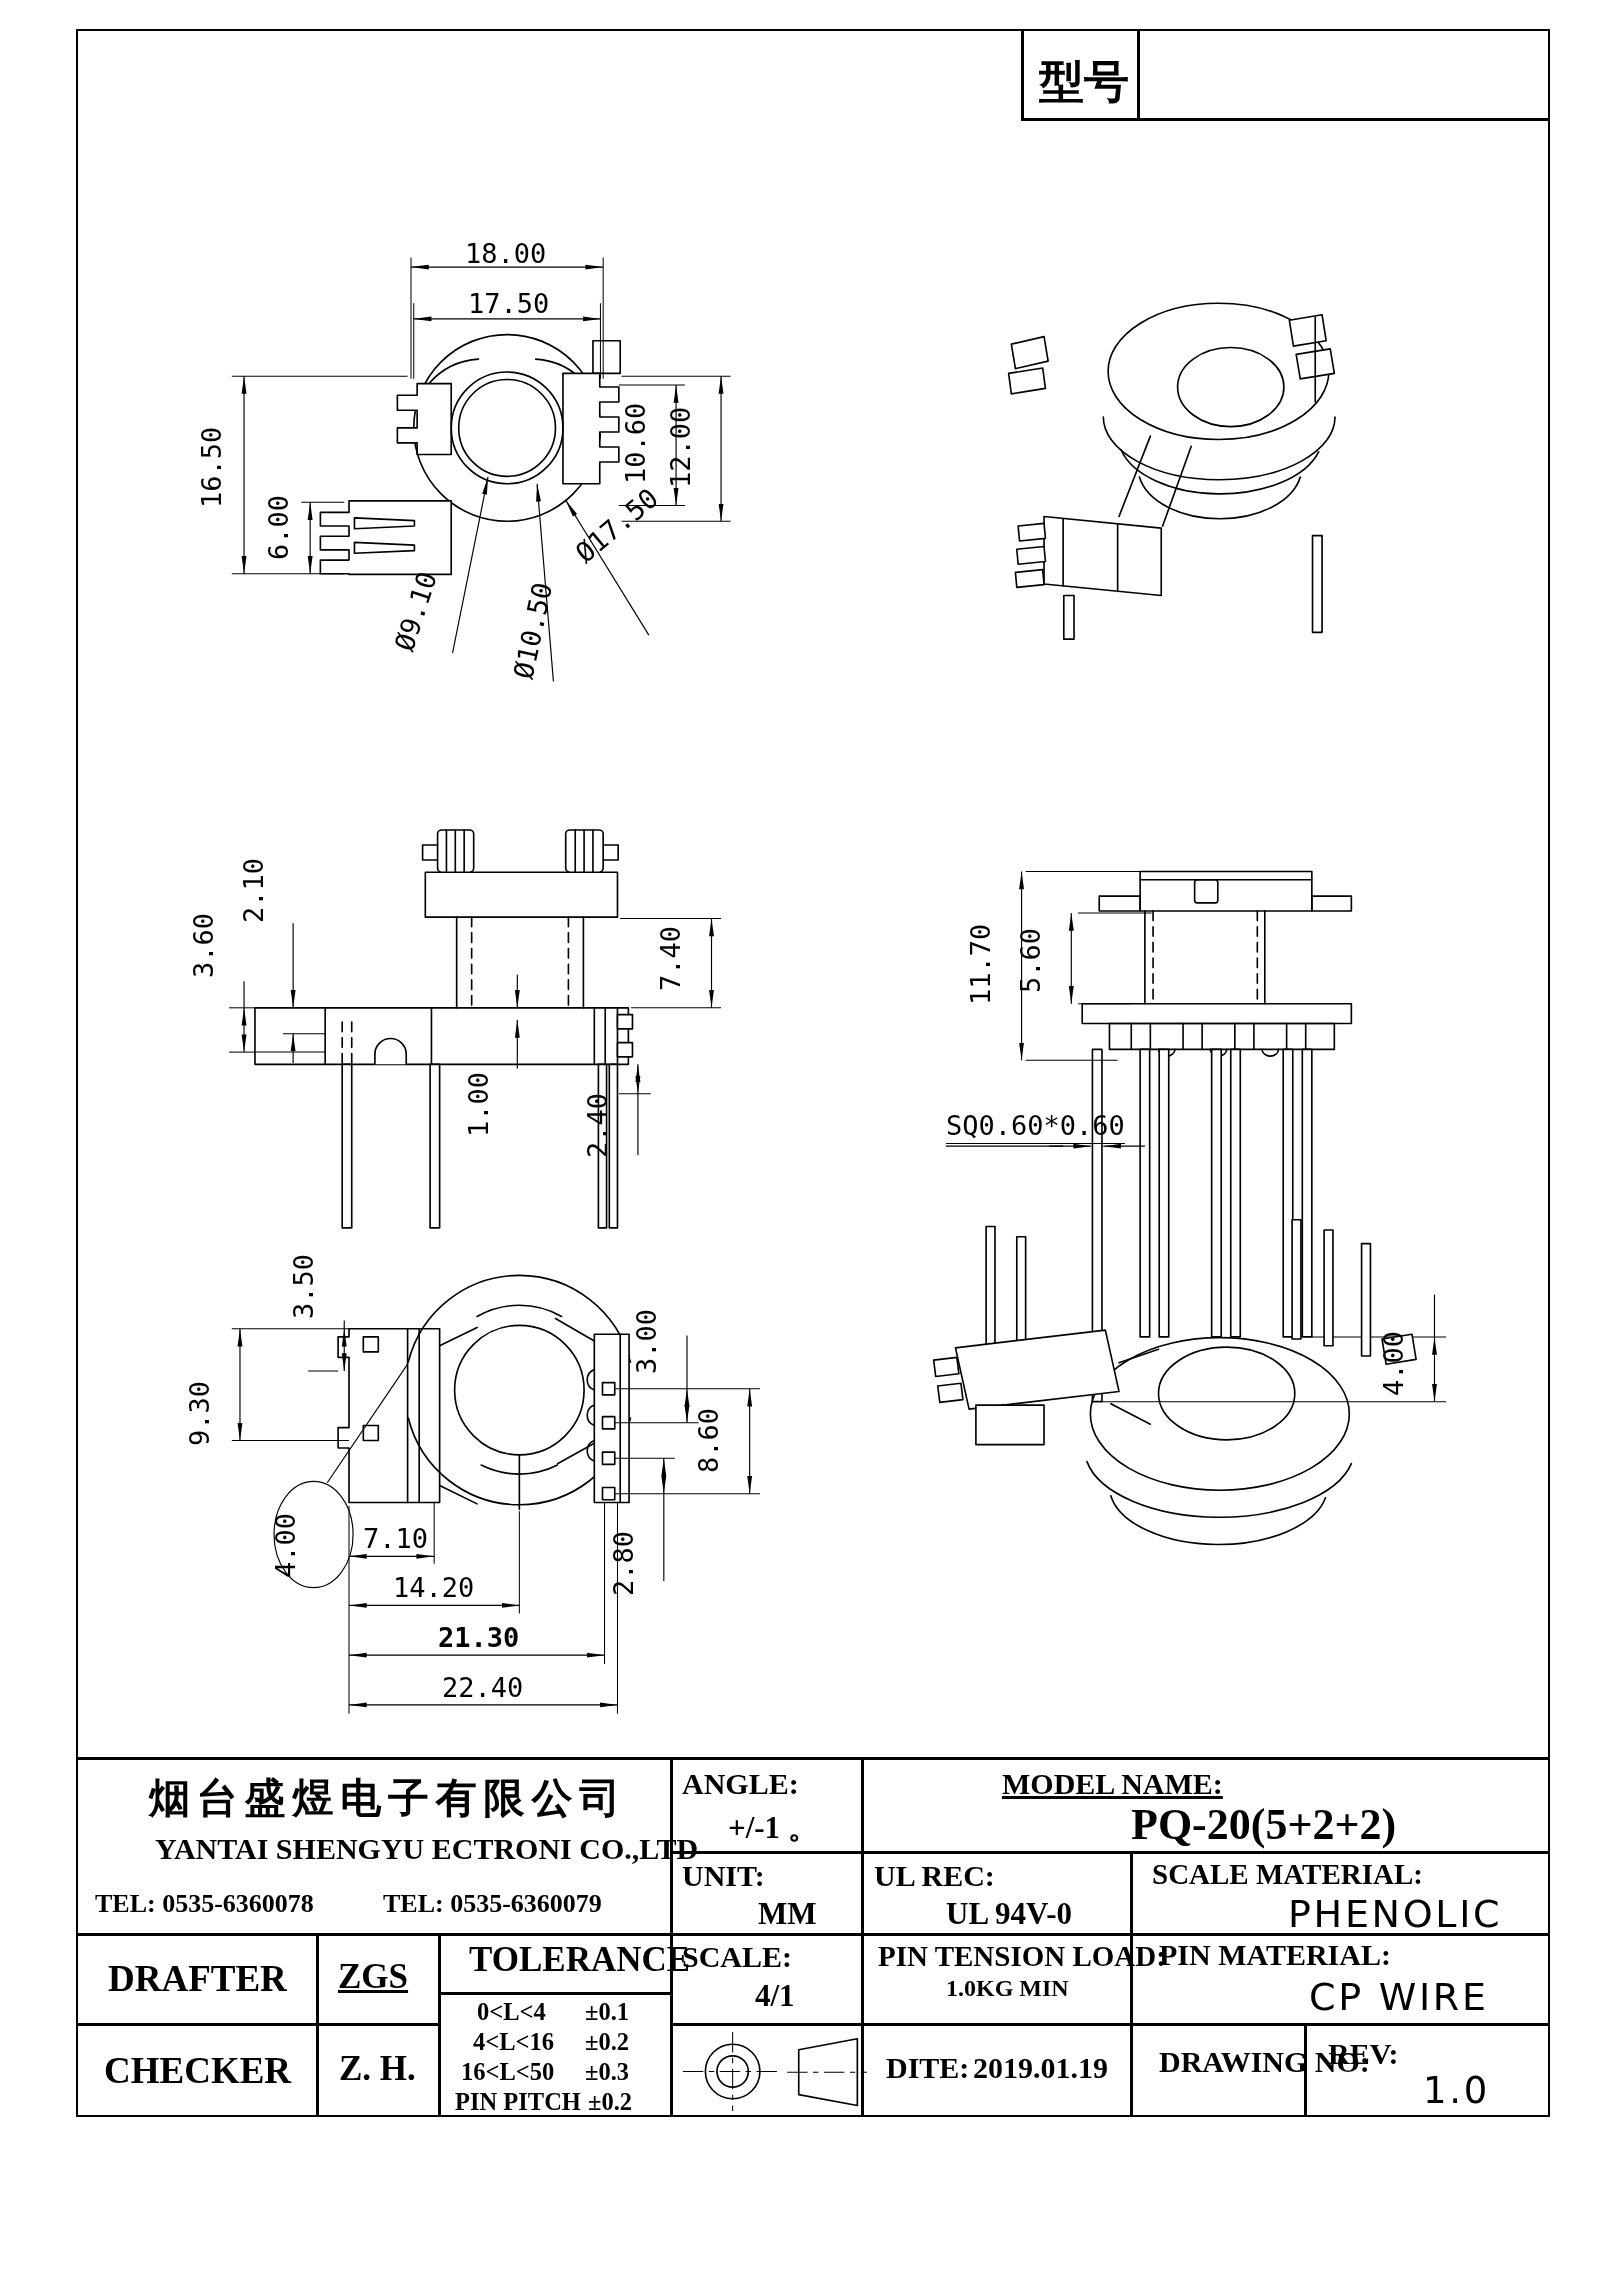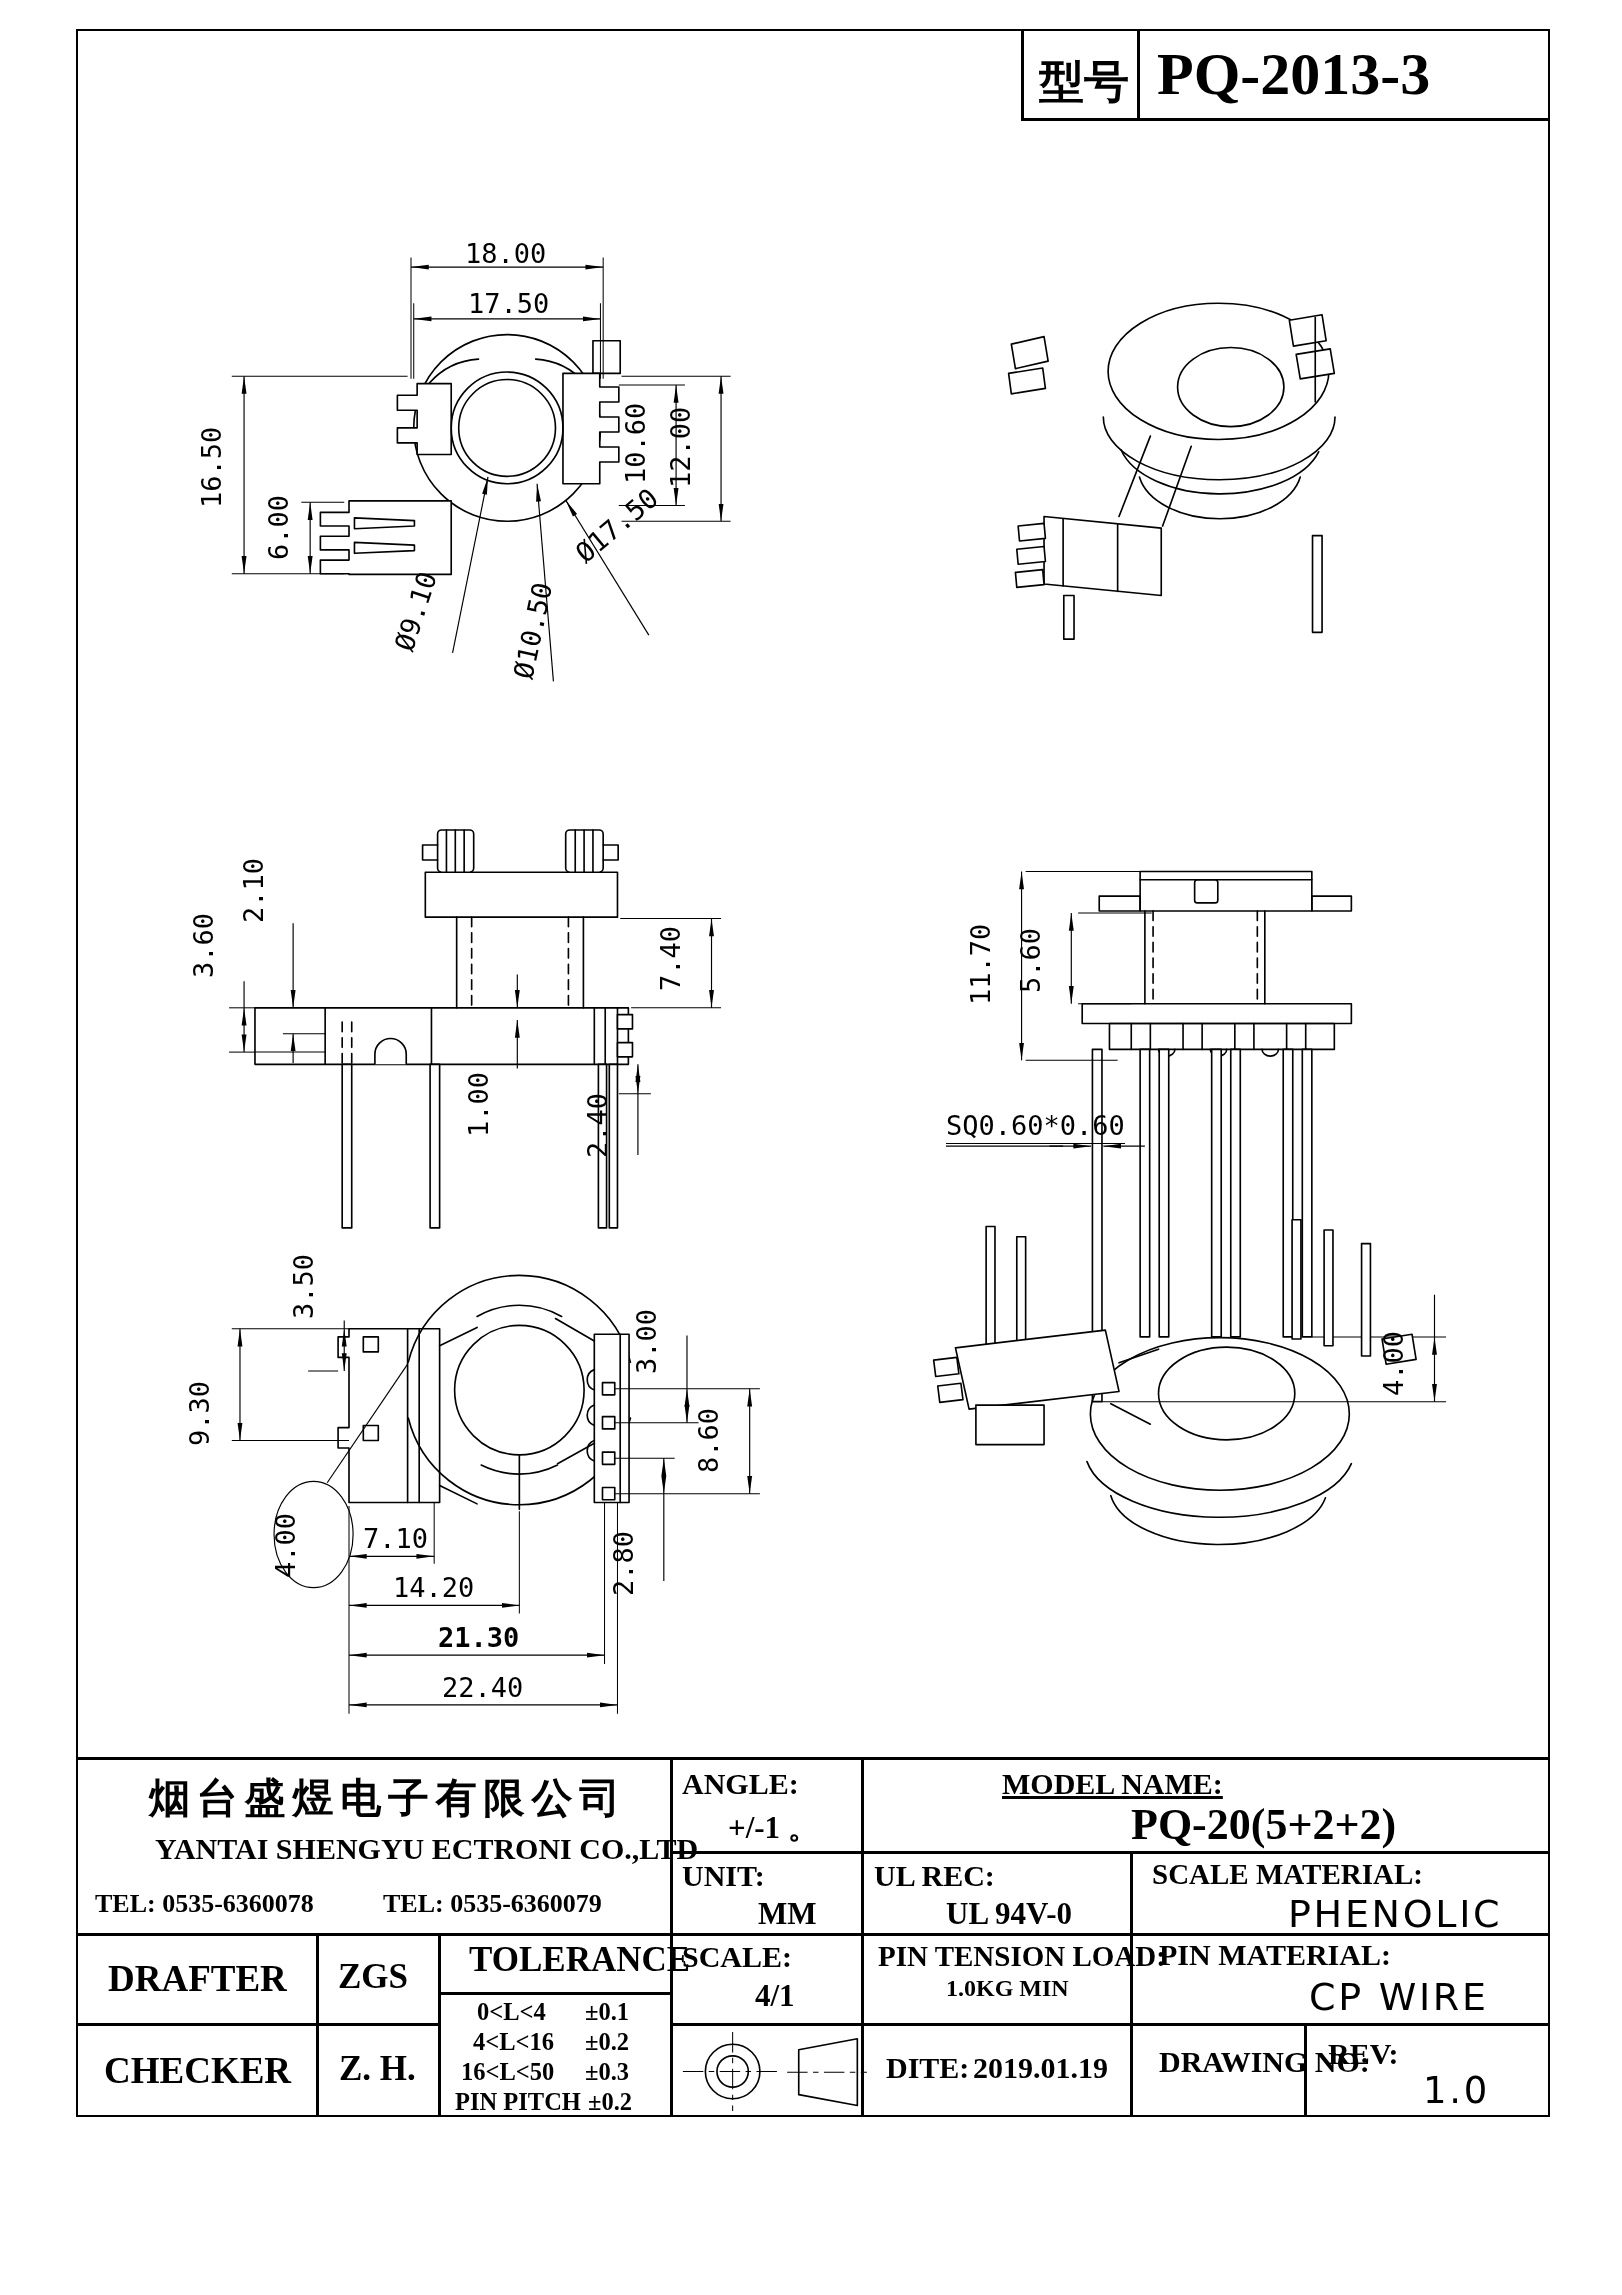--- a/index.html
+++ b/index.html
@@ -315,21 +315,20 @@
   <span class="dim" style="left:438px;top:1624px;font-weight:bold;">21.30</span>
   <span class="dim" style="left:442px;top:1674px;">22.40</span>
   <span class="dim v" style="left:660px;top:1347px;">3.00</span>
   <span class="dim v" style="left:722px;top:1446px;">8.60</span>
   <span class="dim v" style="left:637px;top:1569px;">2.80</span>
 
   <div class="vl" style="left:1021px;top:31px;width:2.7px;height:90px;"></div>
   <div class="vl" style="left:1137px;top:31px;width:2.7px;height:90px;"></div>
   <div class="hl" style="left:1022px;top:118px;width:526px;height:2.7px;"></div>
   <span class="t cjk" style="left:1039px;top:52px;font-size:45px;">型号</span>
-  <span class="t serifb" style="left:1157px;top:40px;font-size:60px;">PQ-2013-3</span>
 
   <div class="hl" style="left:77px;top:1757px;width:1471px;height:2.7px;"></div>
   <div class="hl" style="left:671px;top:1851px;width:877px;height:2.7px;"></div>
   <div class="hl" style="left:77px;top:1933px;width:1471px;height:2.7px;"></div>
   <div class="hl" style="left:440px;top:1992px;width:232px;height:2.7px;"></div>
   <div class="hl" style="left:77px;top:2023px;width:363px;height:2.7px;"></div>
   <div class="hl" style="left:671px;top:2023px;width:877px;height:2.7px;"></div>
   <div class="vl" style="left:670px;top:1758px;width:2.7px;height:358px;"></div>
   <div class="vl" style="left:861px;top:1758px;width:2.7px;height:358px;"></div>
   <div class="vl" style="left:1130px;top:1852px;width:2.7px;height:264px;"></div>
@@ -348,21 +347,21 @@
   <span class="t serifb" style="left:1131px;top:1799px;font-size:44px;">PQ-20(5+2+2)</span>
 
   <span class="t serifb" style="left:682px;top:1859px;font-size:30px;">UNIT:</span>
   <span class="t serifb" style="left:758px;top:1896px;font-size:31px;">MM</span>
   <span class="t serifb" style="left:874px;top:1859px;font-size:30px;">UL REC:</span>
   <span class="t serifb" style="left:946px;top:1896px;font-size:31px;">UL 94V-0</span>
   <span class="t serifb" style="left:1152px;top:1858px;font-size:29px;">SCALE MATERIAL:</span>
   <span class="t thin" style="left:1288px;top:1892px;font-size:38px;">PHENOLIC</span>
 
   <span class="t serifb" style="left:108px;top:1957px;font-size:37px;">DRAFTER</span>
-  <span class="t serifb" style="left:338px;top:1957px;font-size:35px;">ZGS</span>
+  <span class="t serifb" style="left:338px;top:1957px;font-size:35px;text-decoration:underline;">ZGS</span>
   <span class="t serifb" style="left:104px;top:2049px;font-size:37px;">CHECKER</span>
   <span class="t serifb" style="left:339px;top:2049px;font-size:35px;">Z. H.</span>
 
   <span class="t serifb" style="left:469px;top:1940px;font-size:35px;">TOLERANCE</span>
   <span class="t serifb" style="left:477px;top:1998px;font-size:24.5px;">0&lt;L&lt;4</span>
   <span class="t serifb" style="left:585px;top:1998px;font-size:24.5px;">±0.1</span>
   <span class="t serifb" style="left:473px;top:2028px;font-size:24.5px;">4&lt;L&lt;16</span>
   <span class="t serifb" style="left:585px;top:2028px;font-size:24.5px;">±0.2</span>
   <span class="t serifb" style="left:461px;top:2058px;font-size:24.5px;">16&lt;L&lt;50</span>
   <span class="t serifb" style="left:585px;top:2058px;font-size:24.5px;">±0.3</span>

